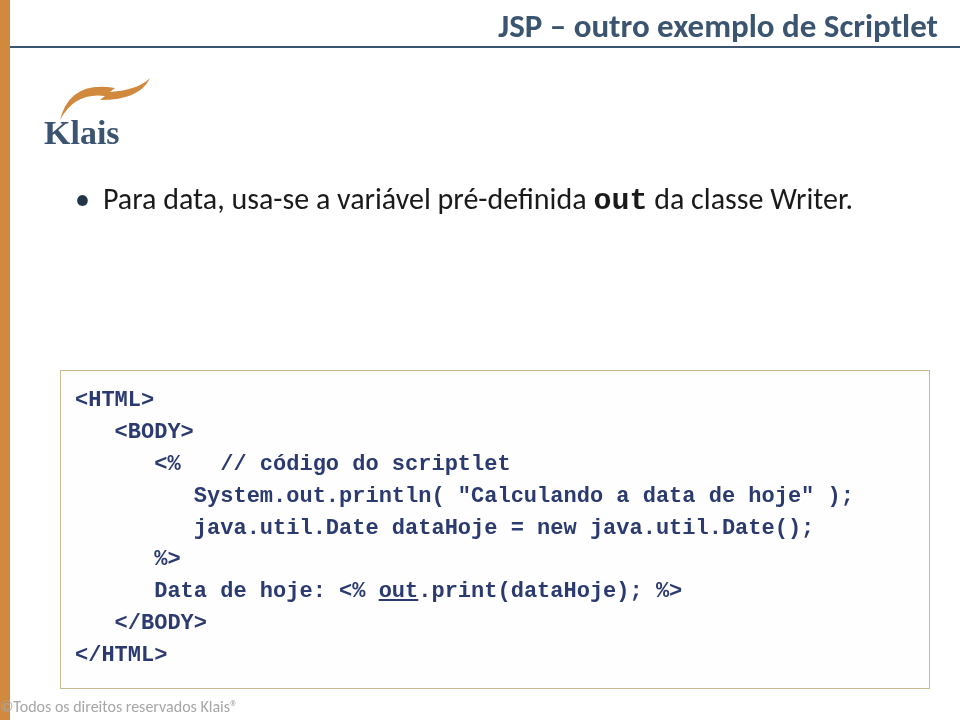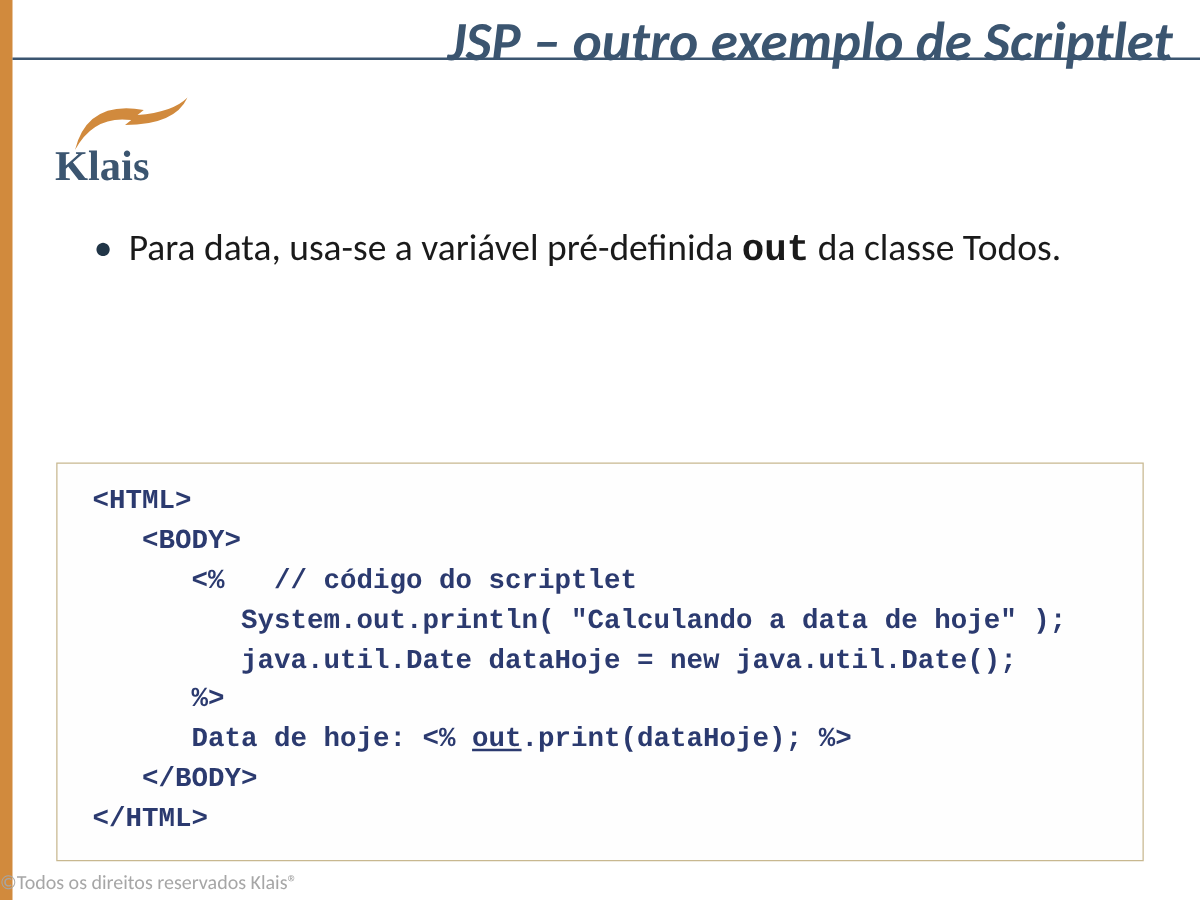--- a/index.html
+++ b/index.html
@@ -23,23 +23,22 @@
     width: 950px; height: 2px;
     background: #3b5570;
   }
   .title {
     position: absolute;
     top: 6px;
     left: 0;
     width: 100%;
     text-align: right;
     padding-right: 22px;
-    font-style: italic;
     font-weight: 600;
-    font-size: 44px;
+    font-size: 33px;
     color: #3b5570;
   }
   .logo {
     position: absolute;
     left: 40px; top: 70px;
     width: 140px;
   }
   .logo svg { display: block; }
   .content {
     position: absolute;
@@ -62,26 +61,26 @@
     content: "•";
     position: absolute;
     left: 0;
     top: 0;
     color: #213547;
     font-size: 30px;
   }
   .mono { font-family: "Courier New", monospace; font-weight: bold; }
   .codebox {
     position: absolute;
-    left: 45px;
+    left: 60px;
     top: 370px;
     width: 870px;
     border: 1px solid #c8b890;
     background: #fefefe;
-    padding: 14px 14px 16px 28px;
+    padding: 14px 14px 16px 14px;
     font-family: "Courier New", monospace;
     font-weight: bold;
     font-size: 22px;
     color: #2b3a6f;
     line-height: 1.45;
     white-space: pre;
   }
   .under { text-decoration: underline; }
   .footer {
     position: absolute;
@@ -103,21 +102,21 @@
 <div class="logo">
   <svg width="140" height="80" viewBox="0 0 140 80">
     <path d="M 20 50 Q 30 10 75 18 L 70 22 Q 98 20 110 8 Q 100 30 60 30 L 65 26 Q 35 22 20 50 Z" fill="#d18a3d"></path>
     <text x="4" y="74" font-family="Georgia, serif" font-size="34" fill="#3b5570" font-weight="600">Klais</text>
   </svg>
 </div>
 
 <div class="content">
   <ul class="bullets">
     <li>
-      <span>Para data, usa-se a variável pré-definida </span><span class="mono">out</span><span> da classe Todos.</span>
+      <span>Para data, usa-se a variável pré-definida </span><span class="mono">out</span><span> da classe Writer.</span>
     </li>
   </ul>
 </div>
 
 <div class="codebox"><span>&lt;HTML&gt;</span>
 <span>   &lt;BODY&gt;</span>
 <span>      &lt;%   // código do scriptlet</span>
 <span>         System.out.println( "Calculando a data de hoje" );</span>
 <span>         java.util.Date dataHoje = new java.util.Date();</span>
 <span>      %&gt;</span>

